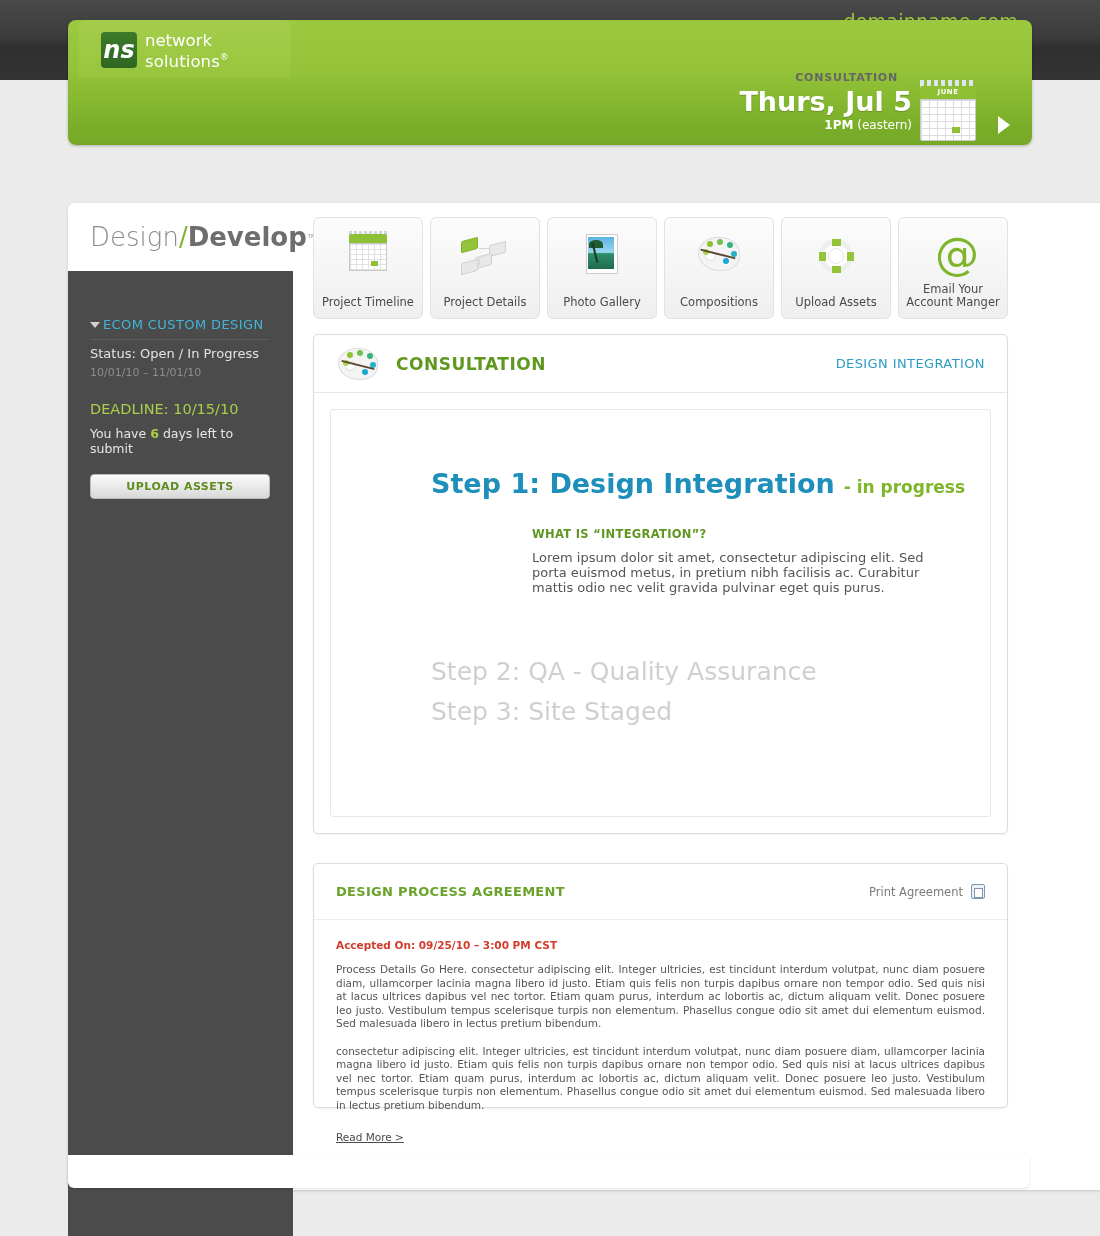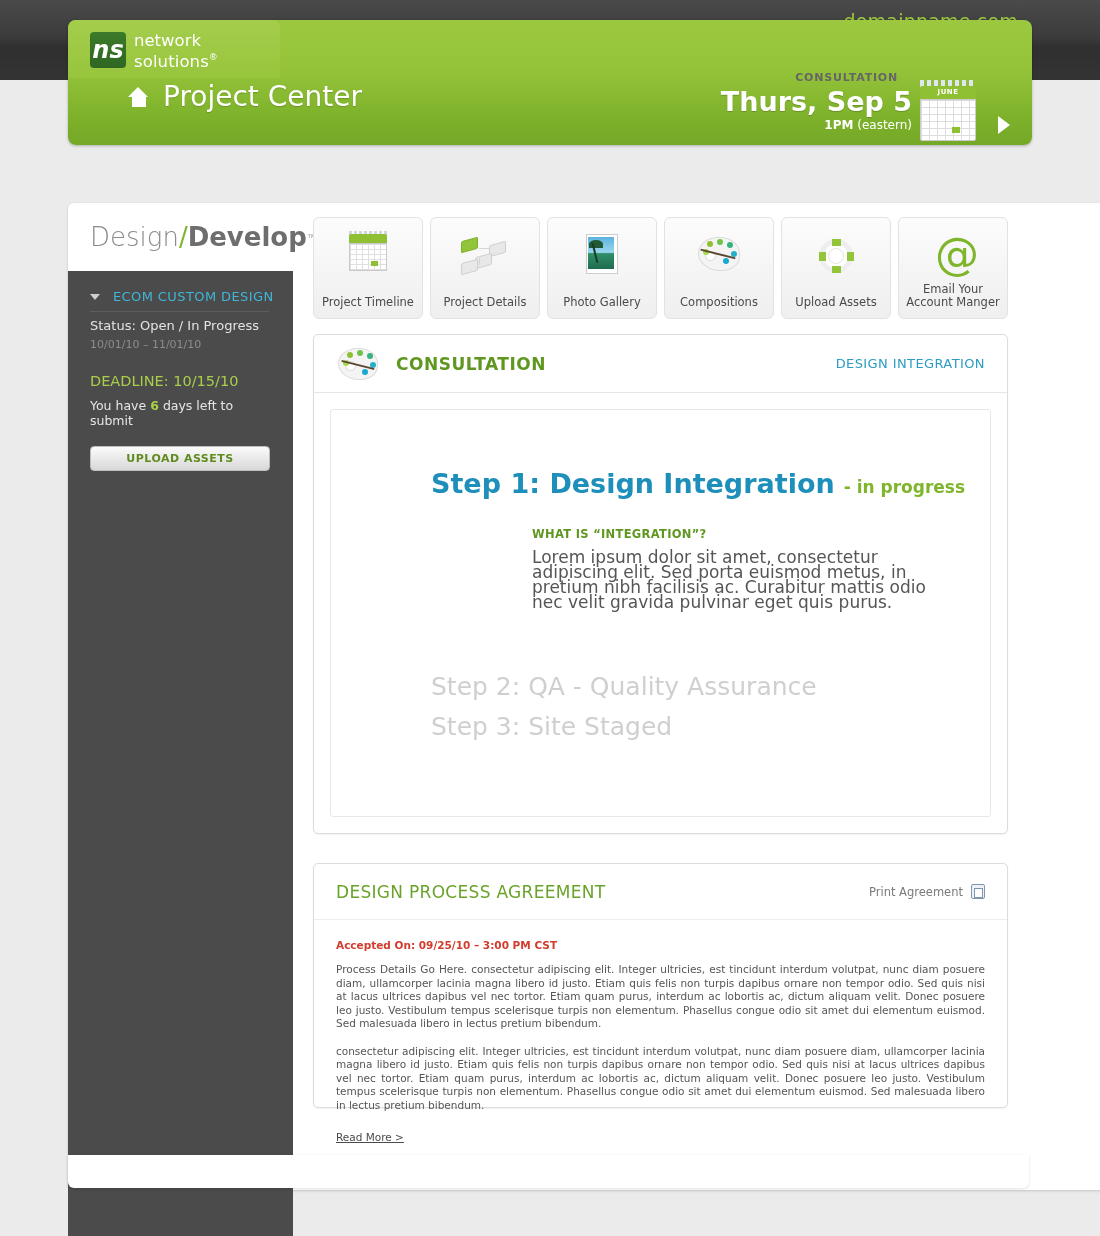--- a/index.html
+++ b/index.html
@@ -37,21 +37,21 @@
   .tab-cons   { width: 238px; padding: 0; }
 
   
   .greenhead {
     position: absolute; left: 68px; top: 20px; width: 964px; height: 125px;
     background: linear-gradient(to bottom, #9bc83f 0%, #94c339 40%, #7fb32c 75%, #74a826 100%);
     border-radius: 8px;
     box-shadow: 0 1px 3px rgba(0,0,0,.25);
   }
   .logo-tab {
-    position: absolute; left: 0; top: 0; width: 212px; height: 58px;
+    position: absolute; left: 11px; top: 0; width: 212px; height: 58px;
     background: linear-gradient(to bottom, #a4cd4c 0%, #97c53c 100%);
     border-radius: 8px 8px 0 0;
   }
   .logo-mark {
     position: absolute; left: 22px; top: 12px; width: 36px; height: 36px;
     background: linear-gradient(to bottom, #3c7a2a 0%, #2f6622 100%);
     border-radius: 4px;
     color: #fff; font-size: 24px; font-weight: bold; font-style: italic;
     display: flex; align-items: center; justify-content: center;
     font-family: "DejaVu Sans", "Liberation Sans", sans-serif;
@@ -201,22 +201,23 @@
     background: #4b4b4b;
   }
   .side-head {
     height: 40px; display: flex; align-items: center; padding-left: 22px;
     color: #ffffff; font-size: 16px;
   }
   .side-head.teal { background: #0b94b8; margin-top: 15px; }
   .side-head.green { background: #6f9d27; margin-top: 25px; }
 
   .proj-row {
-    display: flex; align-items: center; gap: 13px;
+    display: flex; align-items: center; gap: 3px;
     padding: 18px 18px 0 22px;
+    margin-top: 28px;
   }
   .caret-down {
     width: 0; height: 0; border-left: 5px solid transparent;
     border-right: 5px solid transparent; border-top: 6px solid #cfcfcf;
   }
   .proj-name { color: #3fb6d8; font-size: 13px; letter-spacing: .4px; }
   .proj-rule { margin: 7px 24px 0 22px; height: 1px; background: #5d5d5d; }
   .proj-status { padding: 6px 22px 0 22px; color: #e3e3e3; font-size: 13px; }
   .proj-dates { padding: 5px 22px 0 22px; color: #8d8d8d; font-size: 11px; }
 
@@ -249,30 +250,30 @@
   .comp-title { color: #5f9720; font-size: 17px; font-weight: bold; letter-spacing: .5px; }
   .comp-right { margin-left: auto; color: #2b9cc4; font-size: 13px; letter-spacing: .4px; }
 
   .inner-frame {
     margin: 16px; height: 408px; border: 1px solid #e8e8e8; border-radius: 3px;
     padding: 58px 0 0 100px;
   }
   .step1 { font-size: 27px; color: #1d8fba; font-weight: bold; display: flex; align-items: baseline; gap: 9px; }
   .step1 .prog { font-size: 17px; color: #7fb52a; font-weight: bold; }
   .whatis { margin: 28px 0 0 101px; color: #5f9720; font-size: 11.5px; font-weight: bold; letter-spacing: .3px; }
-  .para { margin: 9px 0 0 101px; width: 420px; color: #555; font-size: 17px; line-height: 15px; }
+  .para { margin: 9px 0 0 101px; width: 420px; color: #555; font-size: 13px; line-height: 15px; }
   .stepdim { margin-left: 0; font-size: 25px; color: #cfcfcf; font-weight: 400; }
   .step2 { margin-top: 62px; }
   .step3 { margin-top: 11px; }
 
   .agree-head {
     height: 56px; display: flex; align-items: center; padding: 0 22px;
     border-bottom: 1px solid #ededed;
   }
-  .agree-title { color: #6aa329; font-size: 17px; font-weight: normal; letter-spacing: .3px; }
+  .agree-title { color: #6aa329; font-size: 13px; font-weight: bold; letter-spacing: .3px; }
   .print-wrap { margin-left: auto; display: flex; align-items: center; gap: 8px; }
   .print-label { color: #7a7a7a; font-size: 11.5px; }
   .print-icon { width: 14px; height: 15px; border: 1.5px solid #7f96b0; border-radius: 2px;
     position: relative; background: #eef2f7; }
   .print-icon::after { content:""; position:absolute; left:2px; top:3px; width:7px; height:8px;
     border:1px solid #7f96b0; background:#fff; }
 
   .accepted { padding: 19px 22px 0 22px; color: #d33b2c; font-size: 10.5px; font-weight: bold; }
   .agree-p { padding: 12px 22px 0 22px; color: #555; font-size: 10.5px; line-height: 13.5px; text-align: justify; }
   .agree-p2 { padding-top: 14px; }
@@ -299,28 +300,24 @@
 
 <div class="greenhead">
   <div class="logo-tab">
     <div class="logo-mark">ns</div>
     <div class="logo-text">
       <div>network</div>
       <div class="l2"><span>solutions</span><span class="logo-tm">®</span></div>
     </div>
   </div>
 
-  <div class="pc-title">
-    <span class="home-icon"></span>
-    <span>Project Center</span>
-  </div>
 
   <div class="consult-label">CONSULTATION</div>
   <div class="datebox">
-    <div class="datebig">Thurs, Sep 5</div>
+    <div class="datebig">Thurs, Jul 5</div>
     <div class="datesml"><b>1PM</b> <span>(eastern)</span></div>
   </div>
 
   <div class="cal-icon">
     <div class="cal-rings"></div>
     <div class="cal-top">JUNE</div>
     <div class="cal-body"></div>
     <div class="cal-hl"></div>
   </div>
   <div class="arrow-next"></div>

